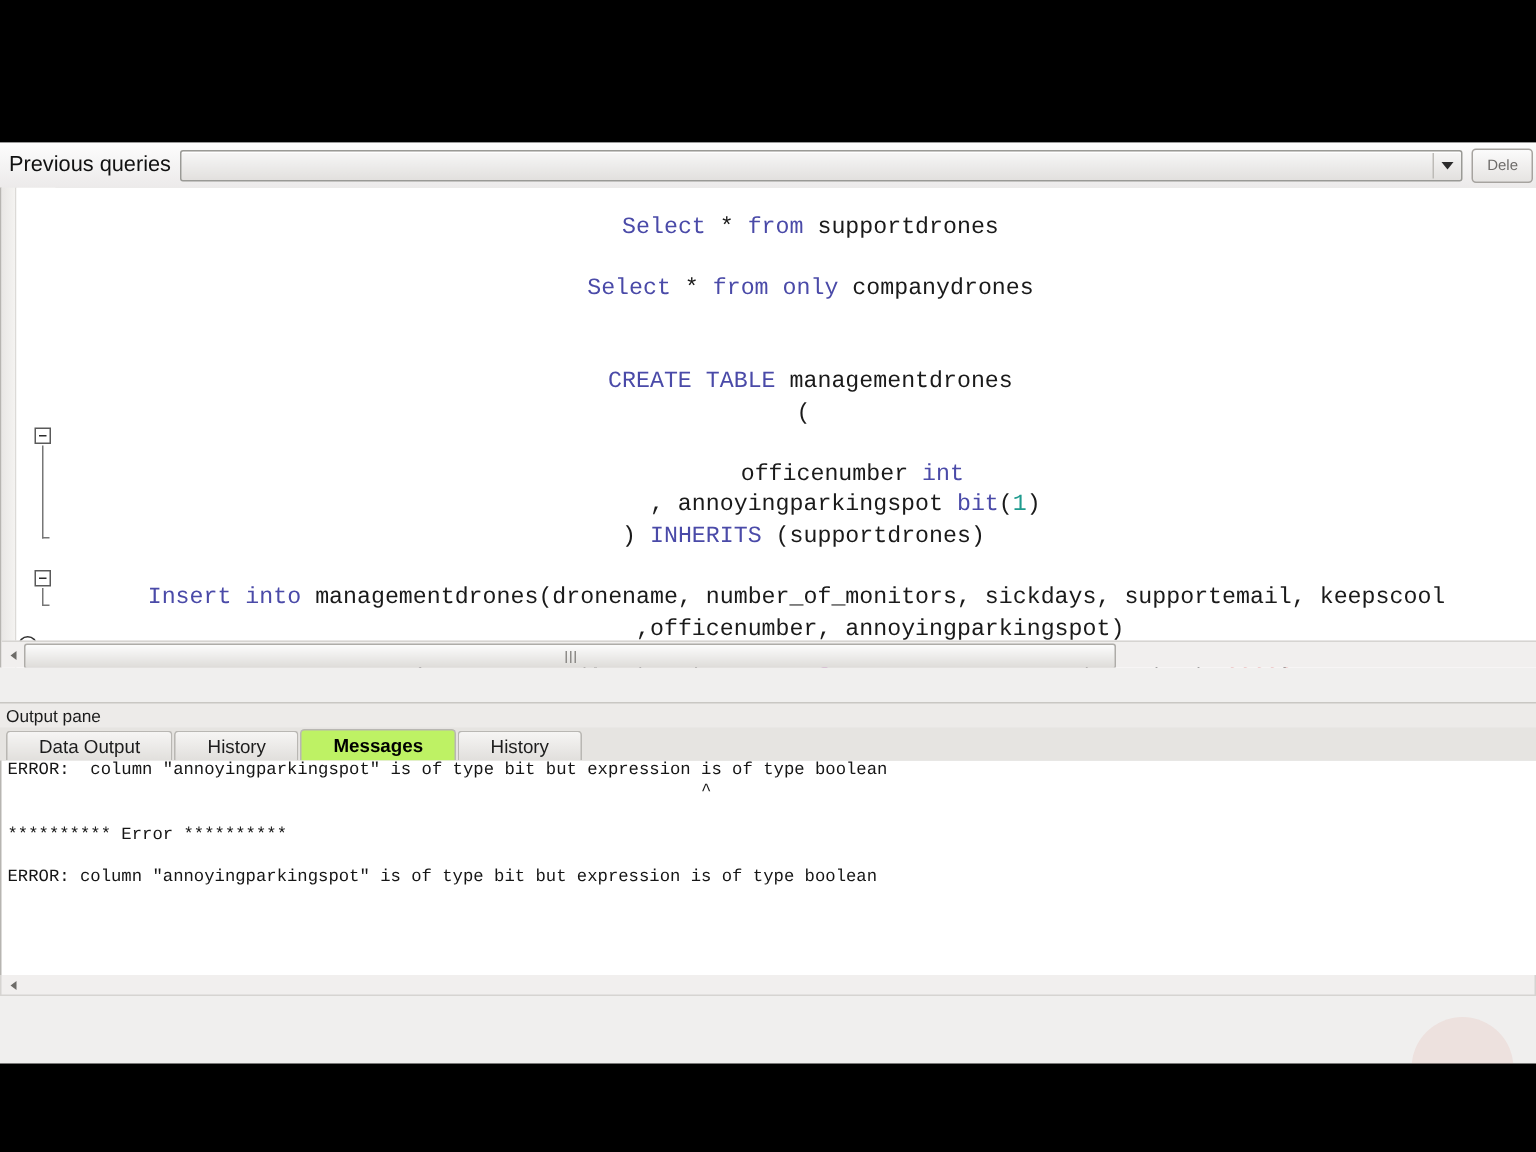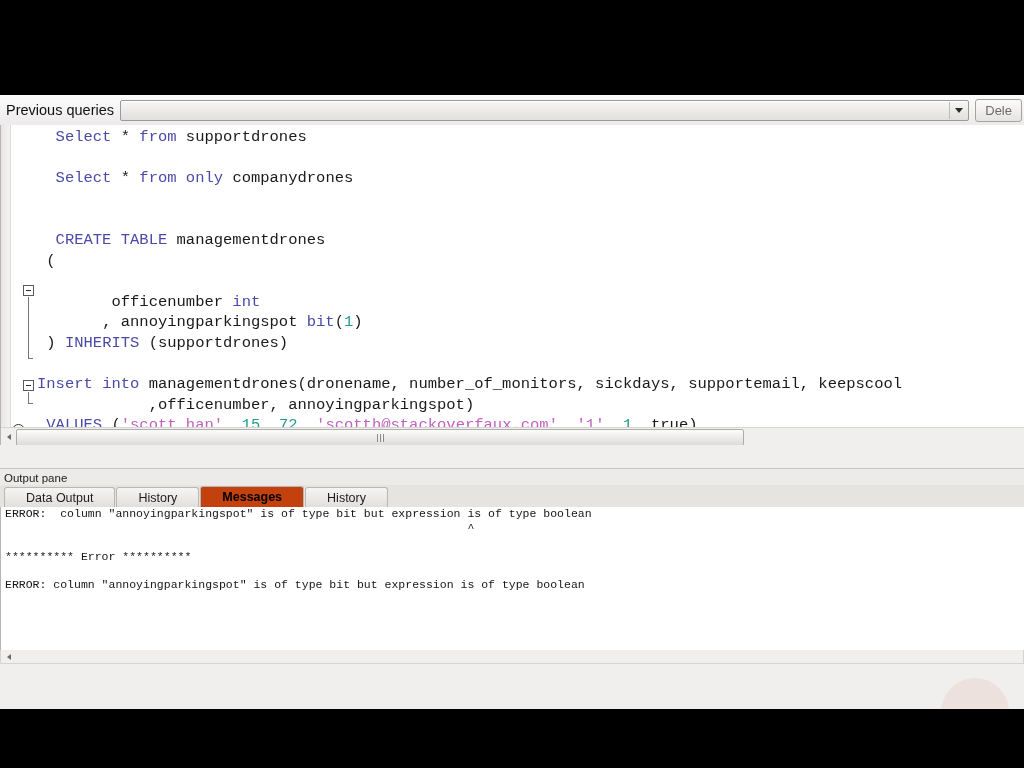--- a/index.html
+++ b/index.html
@@ -65,21 +65,21 @@
     border-right: 4.5px solid transparent;
     border-top: 5px solid #2b2b2b;
   }
   .del-btn {
     height: 21px;
     margin: 0 2px 0 4px;
     padding: 0 9px;
     background: linear-gradient(#fbfbfb, #e6e4e2);
     border: 1px solid #a6a39f;
     border-radius: 3px;
-    font-size: 13px;
+    font-size: 10px;
     color: #6e6c6a;
     display: flex; align-items: center;
     white-space: nowrap;
     overflow: hidden;
   }
 
   
   .editor {
     position: absolute; left: 0; top: 30px;
     width: 1024px; height: 320px;
@@ -100,21 +100,22 @@
     background: #fff;
   }
   .code {
     position: absolute; left: 36px; top: 0;
     right: 0; height: 100%;
     font-family: "Liberation Mono", "DejaVu Sans Mono", monospace;
     font-size: 15.5px;
     line-height: 20.6px;
     color: #1a1a1a;
     white-space: pre;
-    padding-top: 2px;
+    padding-top: 16px;
+    text-align: center;
   }
   .kw  { color: #4a4aa8; }
   .str { color: #c060c0; }
   .num { color: #1f9b8e; }
   .err-underline {
     text-decoration: underline wavy #d02020;
     text-decoration-skip-ink: none;
   }
 
   
@@ -223,21 +224,21 @@
     margin-right: 1px;
     font-size: 12.5px;
     color: #1d1d1d;
     background: linear-gradient(#f6f5f4,#e1dfdc);
     border: 1px solid #b9b7b3;
     border-bottom: none;
     border-radius: 3px 3px 0 0;
     display: flex; align-items: center;
   }
   .tab.active {
-    background: #c2410c;
+    background: #bef264;
     font-weight: bold;
     height: 20px;
     color: #000;
   }
   .msgbox {
     position: absolute; left: 0; top: 412px;
     width: 1024px; height: 143px;
     background: #ffffff;
     border-left: 1px solid #b7b5b1;
     border-right: 1px solid #b7b5b1;

